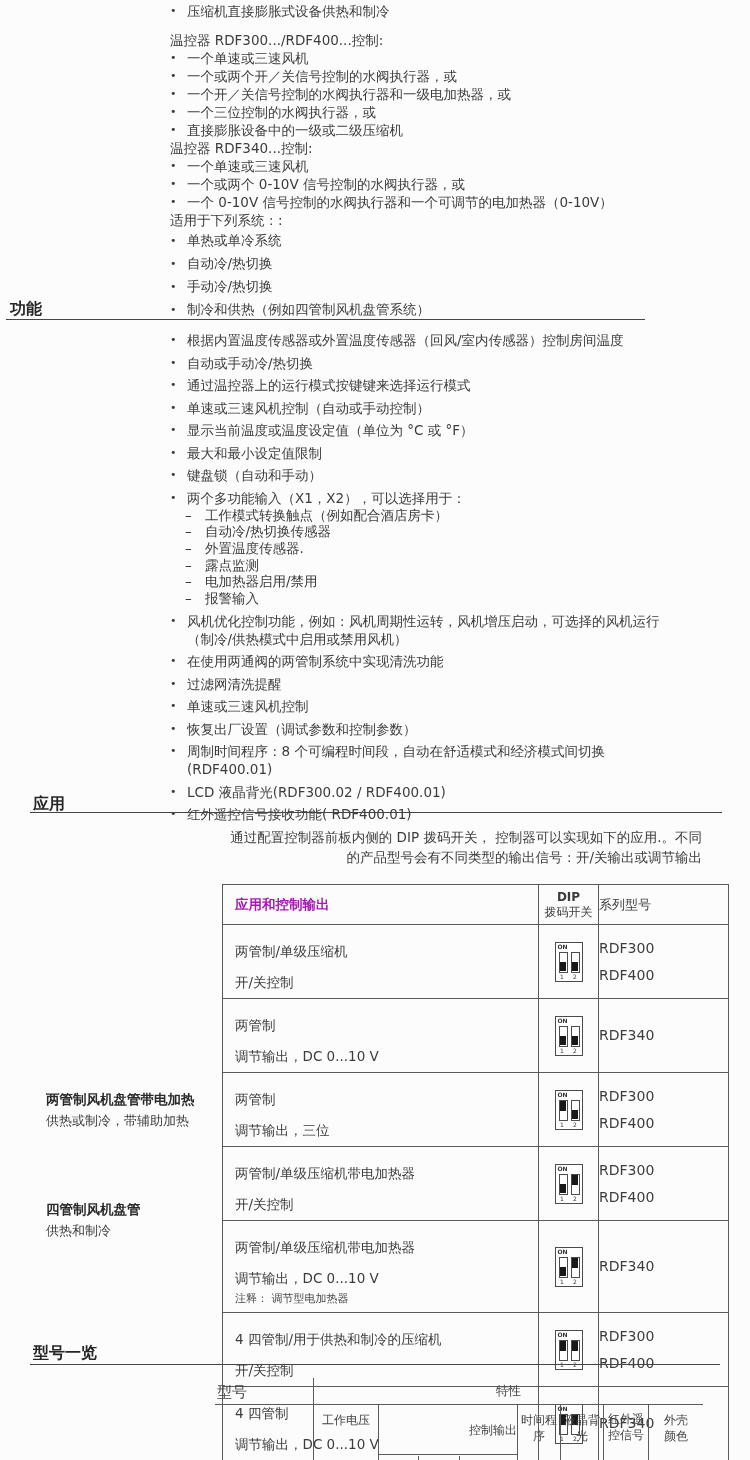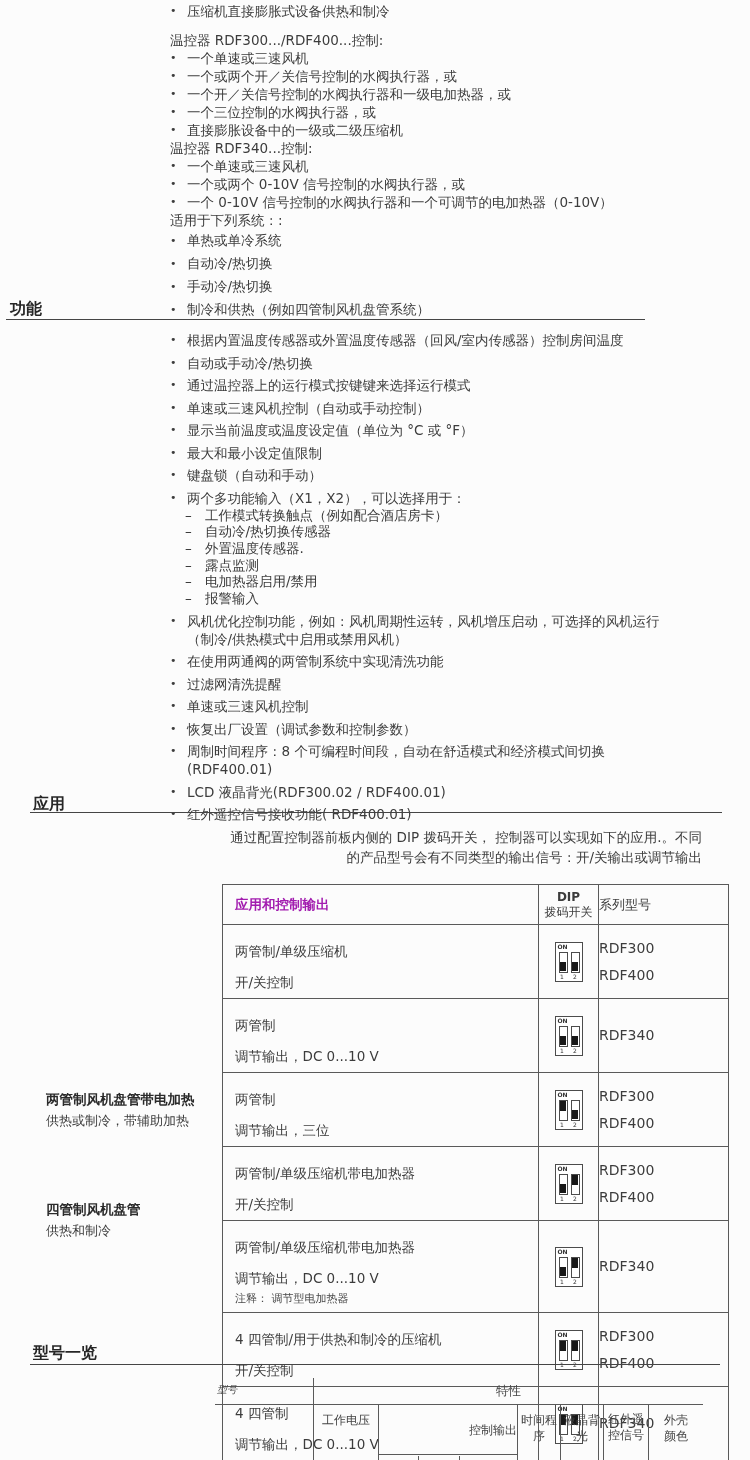--- a/index.html
+++ b/index.html
@@ -53,21 +53,21 @@
   .dip .ch.up .knob { top:0.5px; } .dip .ch.down .knob { bottom:0.5px; }
   .dip .nums { position:absolute; bottom:0; left:0; right:0; display:flex; font-size:6px; line-height:8px; color:#333; }
   .dip .nums span { width:14px; text-align:center; }
   
   .grp { position:absolute; left:46px; width:175px; }
   .grp .gname { font-weight:bold; color:#2b2b2b; line-height:18px; }
   .grp .gdesc { margin-top:4px; font-size:13px; line-height:17px; }
   
   .mtab { position:absolute; left:215px; top:1378px; width:488px; font-size:12px; color:#444; }
   .mrow1 { display:flex; height:27px; border-bottom:1px solid #5a5a5a; }
-  .m-model { width:98px; padding:5px 0 0 2px; font-size:10px;font-style:italic; }
+  .m-model { width:98px; padding:5px 0 0 2px; font-size:15px; }
   .m-feat { flex:1; border-left:1px solid #5a5a5a; text-align:center; padding-top:5px; font-size:12.5px; }
   .mrow2 { display:flex; height:55px; }
   .mc { border-left:1px solid #5a5a5a; text-align:center; line-height:16px; padding-top:7px; }
   .mc0 { width:98px; border-left:none; }
   .mc1 { width:65px; }
   .mc2w { width:139px; border-left:1px solid #5a5a5a; position:relative; }
   .mc2i { height:50px; border-bottom:1px solid #5a5a5a; text-align:right; padding-top:17px; line-height:16px; }
   .stub { position:absolute; top:51px; height:5px; border-left:1px solid #5a5a5a; }
   .stub.s1 { left:39px; } .stub.s2 { left:80px; }
   .mc3 { width:43px; } .mc4 { width:43px; } .mc5 { width:45px; padding-top:6px; } .mc6 { width:55px; padding:7px 12px 0 12px; }

